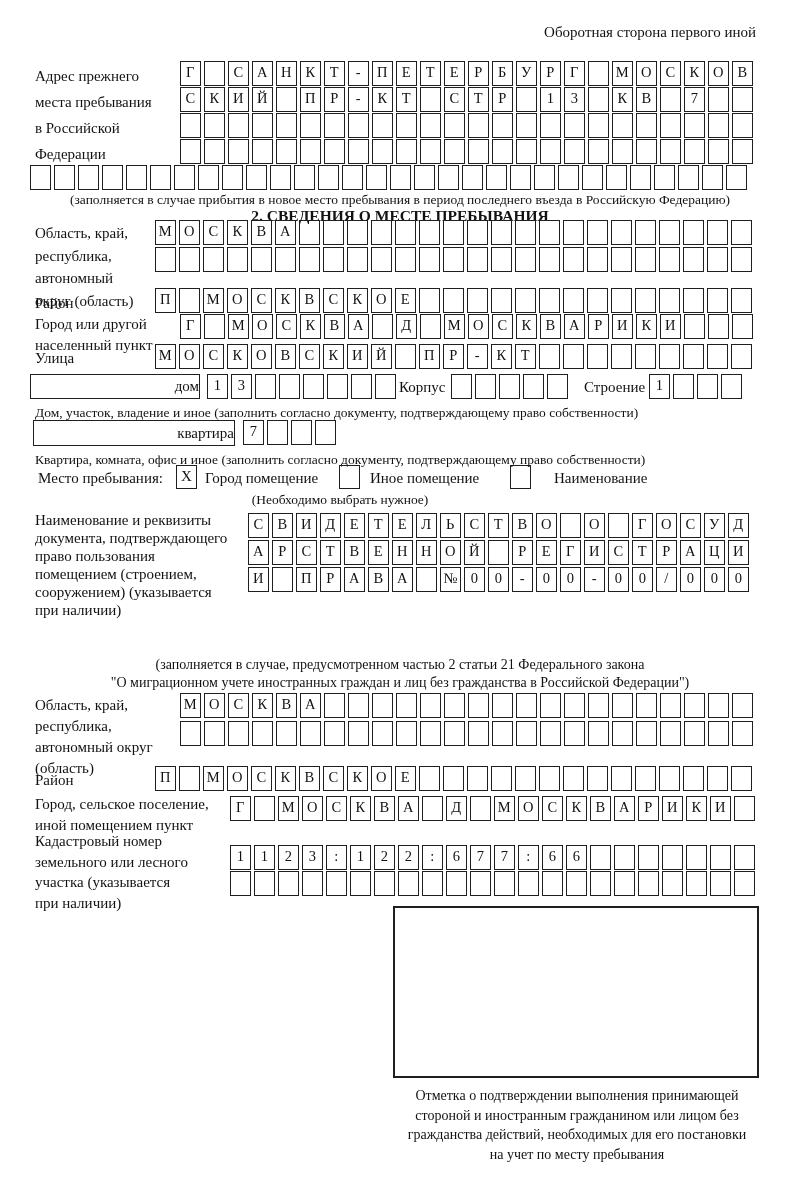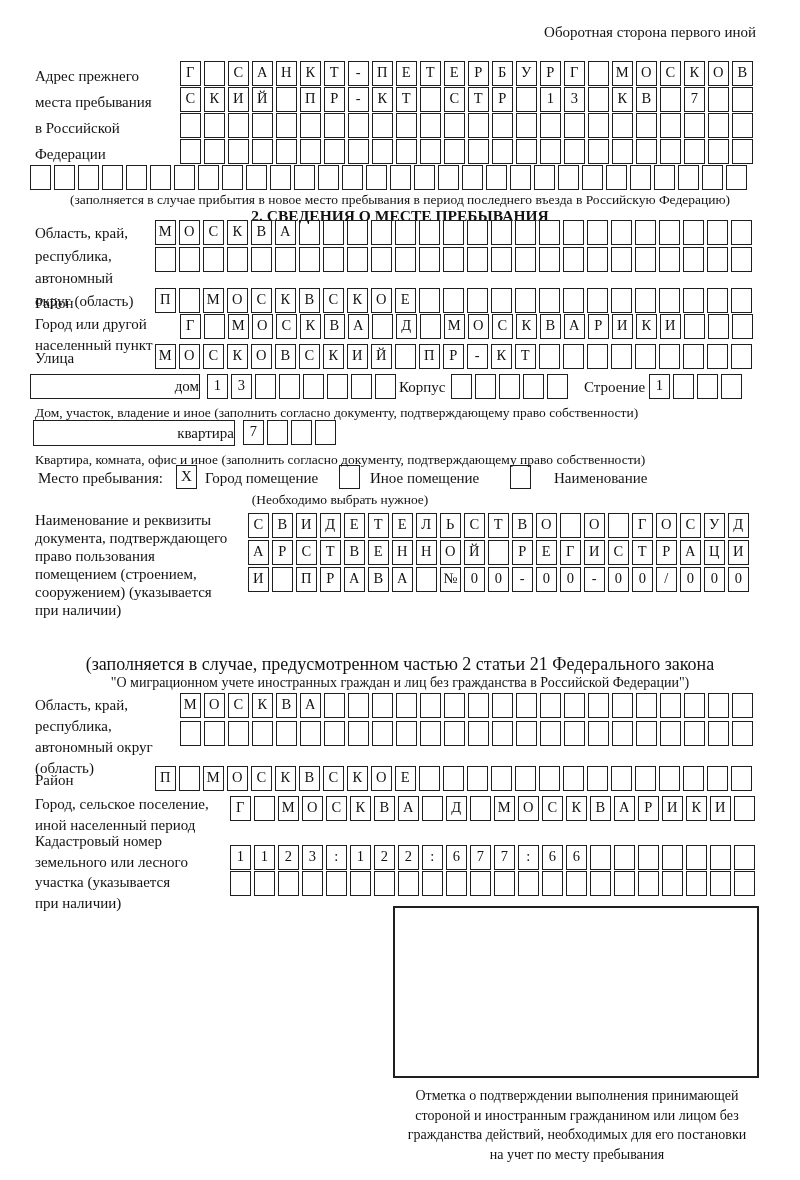--- a/index.html
+++ b/index.html
@@ -436,21 +436,21 @@
       <div class="cell">0</div>
       <div class="cell">-</div>
       <div class="cell">0</div>
       <div class="cell">0</div>
       <div class="cell">/</div>
       <div class="cell">0</div>
       <div class="cell">0</div>
       <div class="cell">0</div>
     </div>
 
-  <div class="note center" style="top:656px;font-size:18px;">(заполняется в случае, предусмотренном частью 2 статьи 21 Федерального закона</div>
+  <div class="note center" style="top:656px;font-size:14px;">(заполняется в случае, предусмотренном частью 2 статьи 21 Федерального закона</div>
   <div class="note center" style="top:674px;font-size:14px;">"О миграционном учете иностранных граждан и лиц без гражданства в Российской Федерации")</div>
 
   <div class="label" style="left:35px;top:695px;line-height:21px;">Область, край,
 республика,
 автономный округ
 (область)</div>
   <div class="grid" style="left:180px;top:693px;">
       <div class="cell">М</div>
       <div class="cell">О</div>
       <div class="cell">С</div>
@@ -526,21 +526,21 @@
       <div class="cell"></div>
       <div class="cell"></div>
       <div class="cell"></div>
       <div class="cell"></div>
       <div class="cell"></div>
       <div class="cell"></div>
       <div class="cell"></div>
     </div>
 
   <div class="label" style="left:35px;top:794px;line-height:21px;">Город, сельское поселение,
-иной населенный период</div>
+иной помещением пункт</div>
   <div class="grid" style="left:230px;top:796px;">
       <div class="cell">Г</div>
       <div class="cell"></div>
       <div class="cell">М</div>
       <div class="cell">О</div>
       <div class="cell">С</div>
       <div class="cell">К</div>
       <div class="cell">В</div>
       <div class="cell">А</div>
       <div class="cell"></div>

